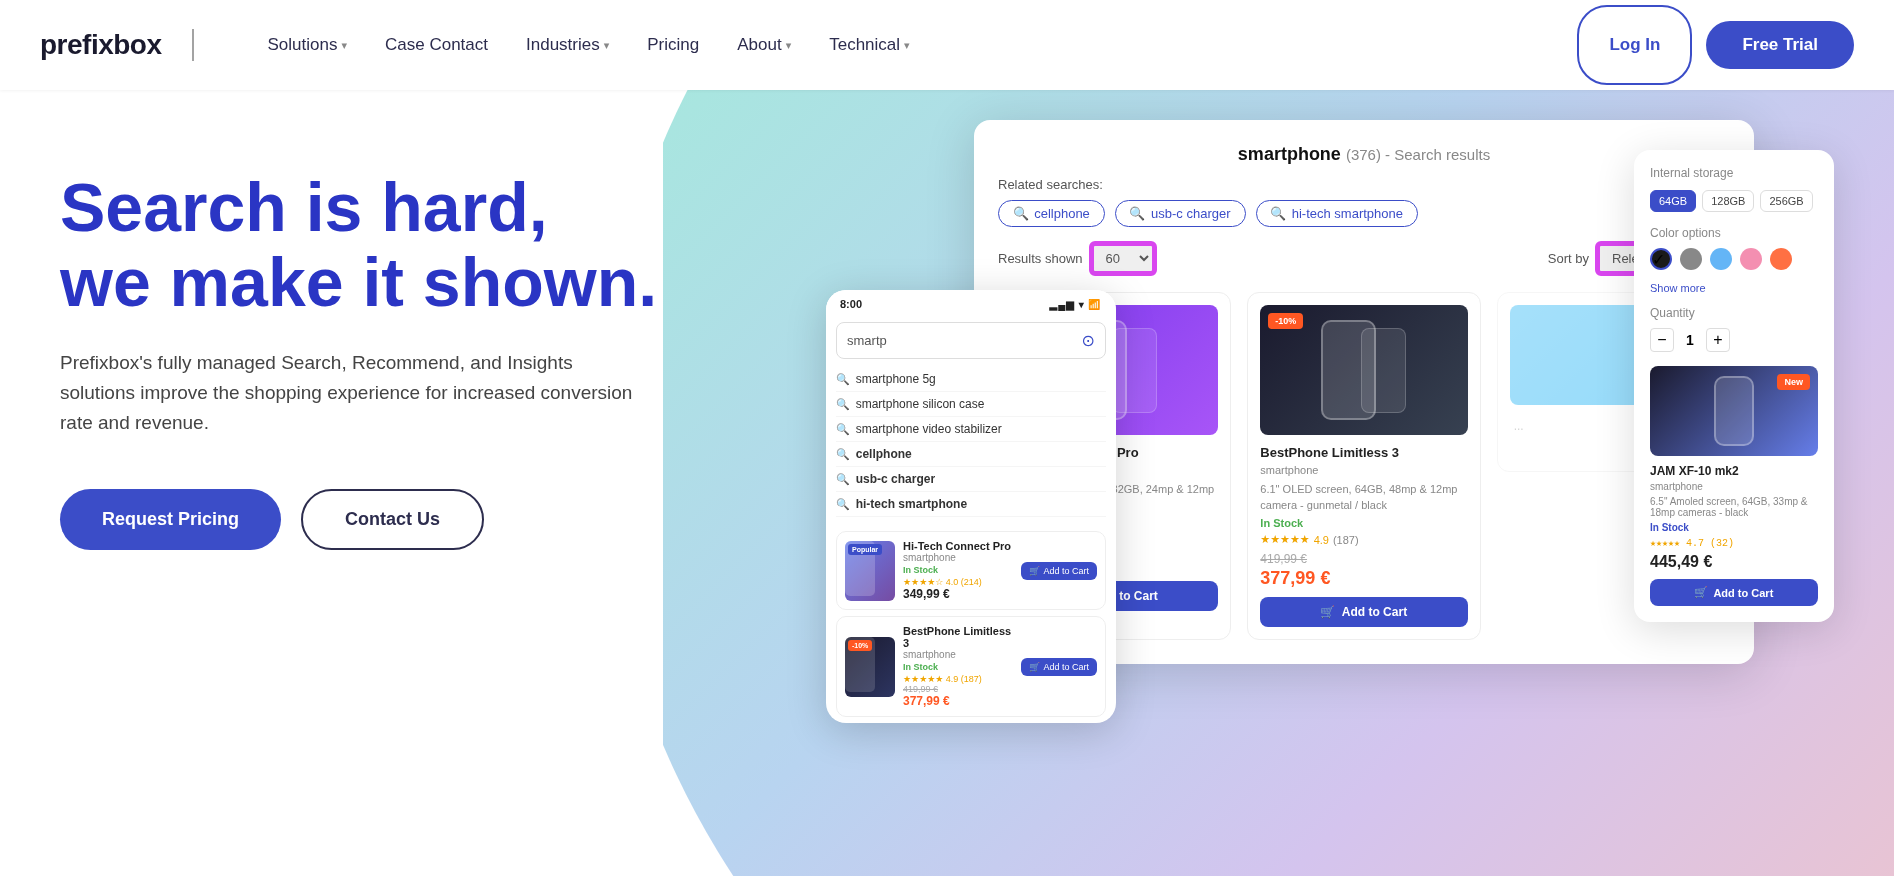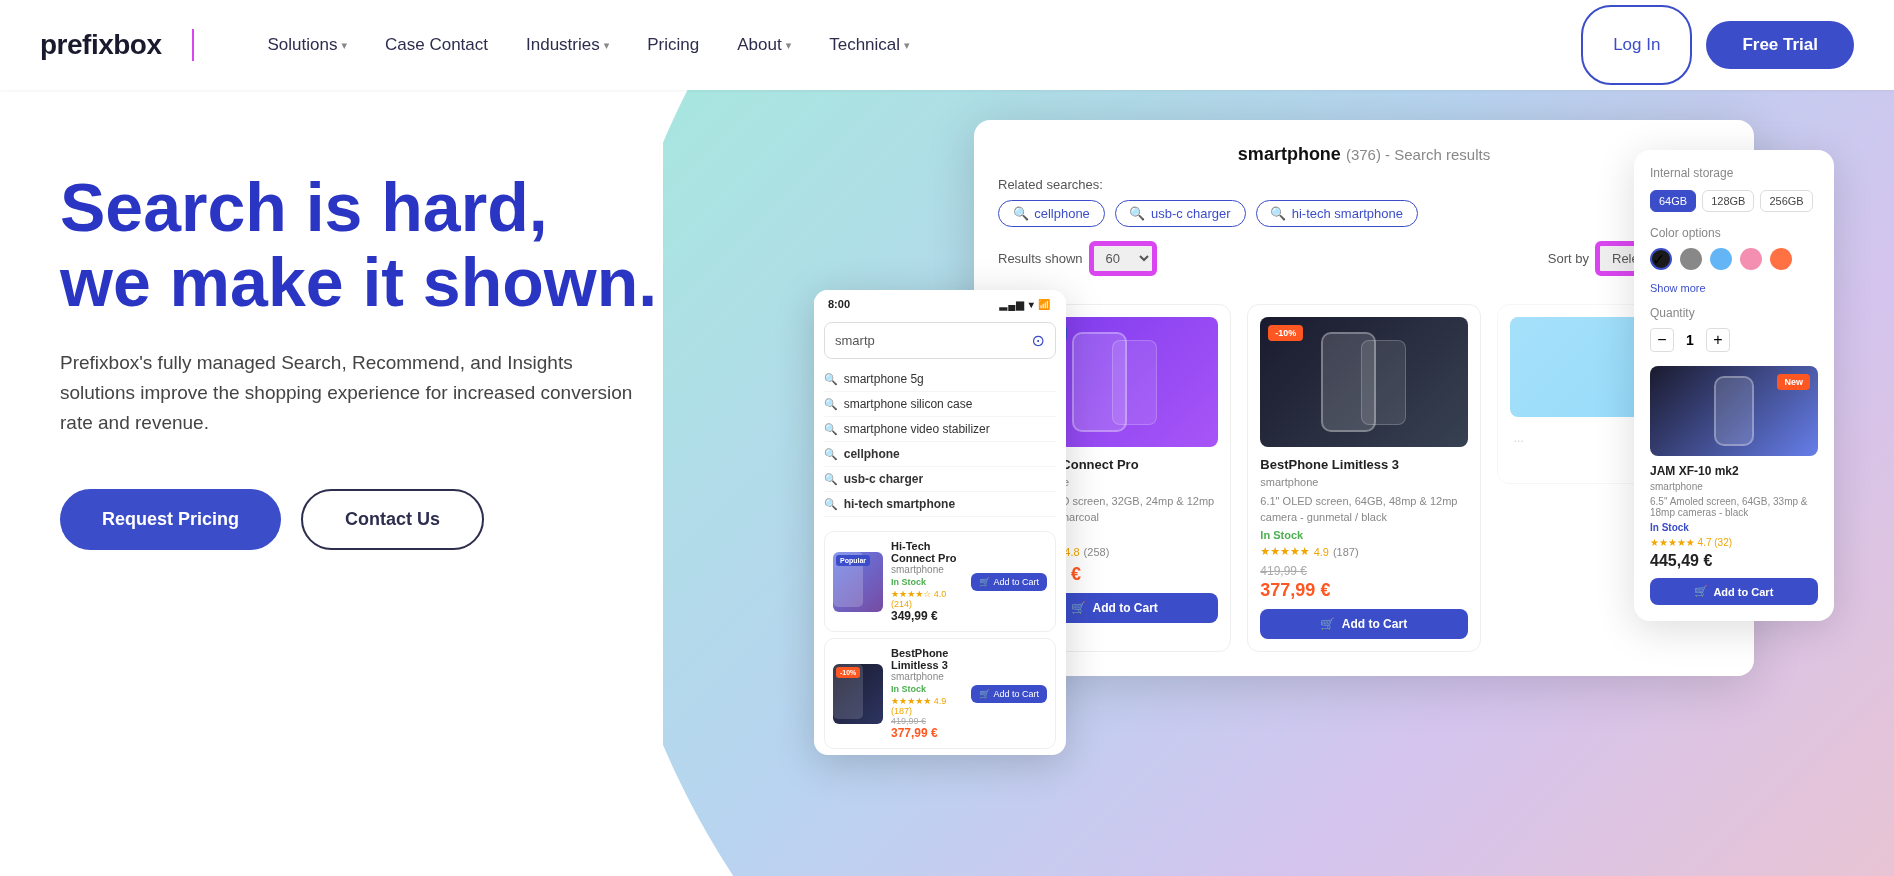--- a/index.html
+++ b/index.html
@@ -21,21 +21,21 @@
       padding: 0 40px;
       height: 90px;
       background: #fff;
       box-shadow: 0 1px 3px rgba(0,0,0,0.05);
     }
     .logo {
       font-size: 28px;
       font-weight: 700;
       color: #1a1a2e;
       margin-right: 60px;
-      border-right: 2px solid #d946ef;
+      border-right: 2px solid #a3a3a3;
       padding-right: 30px;
       letter-spacing: -0.5px;
     }
     .nav-links {
       display: flex;
       align-items: center;
       gap: 10px;
       flex: 1;
     }
     .nav-item {
@@ -58,21 +58,21 @@
       align-items: center;
       gap: 14px;
     }
     .btn-login {
       border: 2px solid #3b4dc8;
       color: #3b4dc8;
       background: transparent;
       border-radius: 30px;
       padding: 28px 30px;
       font-size: 17px;
-      font-weight: 400;
+      font-weight: 700;
       cursor: pointer;
     }
     .btn-free-trial {
       background: #3b4dc8;
       color: #fff;
       border: none;
       border-radius: 30px;
       padding: 14px 36px;
       font-size: 17px;
       font-weight: 700;
@@ -152,25 +152,25 @@
       right: 60px;
       top: 30px;
       width: 1050px;
       height: 740px;
       z-index: 5;
     }
 
     
     .mobile-card {
       position: absolute;
-      left: 30px;
+      left: 42px;
       top: 170px;
-      width: 252px;
+      width: 290px;
       background: #fff;
-      border-radius: 14px;
+      border-radius: 20px;
       box-shadow: 0 8px 40px rgba(0,0,0,0.18);
       overflow: hidden;
       z-index: 7;
     }
     .mobile-status-bar {
       background: #fff;
       padding: 8px 14px 4px;
       display: flex;
       justify-content: space-between;
       align-items: center;
@@ -306,21 +306,21 @@
       color: #3b4dc8;
       display: flex;
       align-items: center;
       gap: 5px;
       cursor: pointer;
     }
     .results-controls {
       display: flex;
       justify-content: space-between;
       align-items: center;
-      margin-bottom: 28px;
+      margin-bottom: 16px;
     }
     .results-shown { font-size: 13px; color: #555; display: flex; align-items: center; gap: 6px; }
     .sort-by { font-size: 13px; color: #555; display: flex; align-items: center; gap: 6px; }
     .products-grid {
       display: grid;
       grid-template-columns: repeat(3, 1fr);
       gap: 16px;
     }
     .product-card {
       border: 1px solid #eee;
@@ -476,21 +476,21 @@
       margin-bottom: 8px;
       position: relative;
       overflow: hidden;
       display: flex;
       align-items: center;
       justify-content: center;
     }
     .filter-product-name { font-size: 12px; font-weight: 700; color: #222; margin-bottom: 3px; }
     .filter-product-sub { font-size: 10px; color: #888; margin-bottom: 4px; }
     .filter-product-stock { font-size: 10px; color: #3b4dc8; font-weight: 600; margin-bottom: 4px; }
-    .filter-product-rating { font-size: 10px; color: #f0a500; margin-bottom: 4px; }
+    .filter-product-rating { font-size: 10px; color: #f0a500; margin-bottom: 4px; font-family: Liberation Mono, monospace; }
     .filter-product-price { font-size: 16px; font-weight: 800; color: #222; margin-bottom: 8px; }
     .filter-add-btn {
       background: #3b4dc8;
       color: #fff;
       border: none;
       border-radius: 8px;
       padding: 7px 12px;
       font-size: 11px;
       font-weight: 600;
       cursor: pointer;

